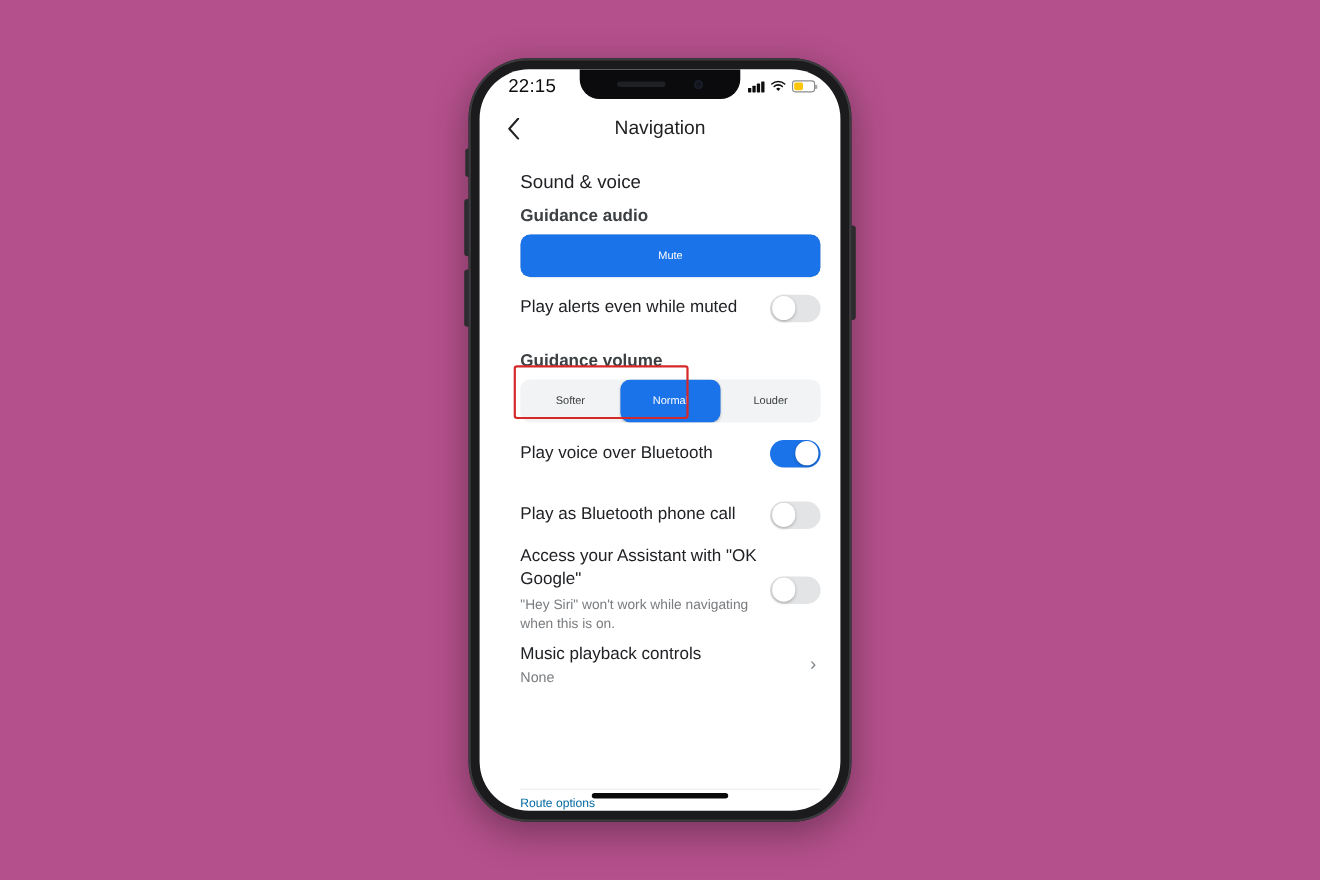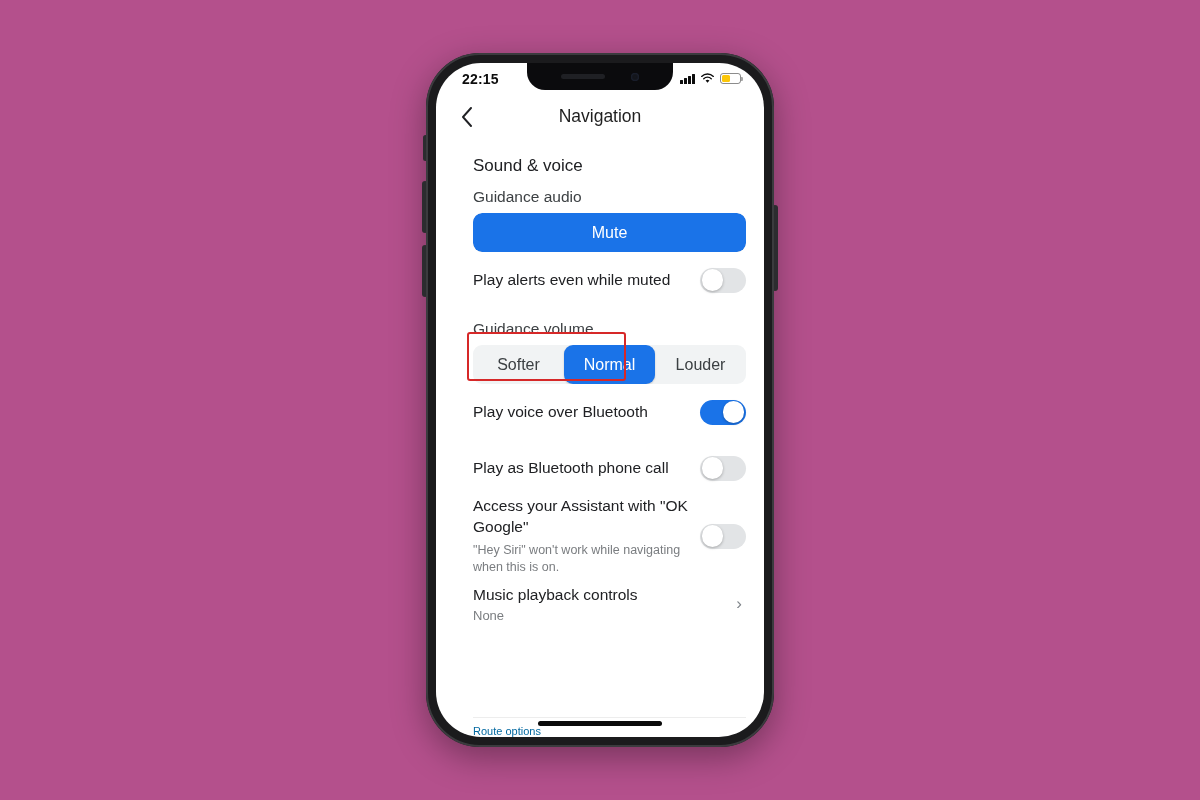--- a/index.html
+++ b/index.html
@@ -58,21 +58,21 @@
   }
   #speaker-grille{ width:44px; height:5px; background:#1f2024; border-radius:3px; }
   #front-camera{ width:8px; height:8px; background:#14161c; border-radius:50%; box-shadow:inset 0 0 2px #2a3550; }
 
   
   #status-bar{
     position:relative; z-index:21;
     height:31px;
     display:flex; align-items:center; justify-content:space-between;
     padding:0 23px 0 26px;
-    font-size:14px; font-weight:bold; color:#0d0d0d;
+    font-size:17px; font-weight:normal; color:#0d0d0d;
     letter-spacing:.2px;
   }
   #status-right{ display:flex; align-items:center; gap:5px; }
   .bars{ display:flex; align-items:flex-end; gap:1.5px; height:10px; }
   .bars i{ display:block; width:2.6px; background:#0d0d0d; border-radius:.5px; }
   .bars i:nth-child(1){ height:4px; }
   .bars i:nth-child(2){ height:6px; }
   .bars i:nth-child(3){ height:8px; }
   .bars i:nth-child(4){ height:10px; }
   #battery-icon{ position:relative; width:21px; height:10.5px; border:1.3px solid rgba(0,0,0,.45); border-radius:3px; }
@@ -104,36 +104,36 @@
     height:calc(100% - 31px - 45px);
     padding:0 18px;
     overflow:hidden;
     margin-left:19px;
   }
   .section-title{
     font-size:17px; color:#202124; font-weight:400;
     margin-top:17px;
   }
   .field-label{
-    font-size:15.5px; color:#3c4043; font-weight:400;
+    font-size:15.5px; color:#3c4043; font-weight:700;
     margin-top:12px; margin-bottom:7px;
   }
 
   
   .segmented{
     display:flex;
     background:#f1f3f4;
     border-radius:9px;
     height:39px;
     overflow:hidden;
   }
   .segmented .seg{
     flex:1;
     display:flex; align-items:center; justify-content:center;
-    font-size:16px; color:#3c4043;
+    font-size:10px; color:#3c4043;
     cursor:pointer;
     border-radius:9px;
   }
   .segmented .seg.selected{
     background:#1a73e8;
     color:#ffffff;
     box-shadow:0 1px 2px rgba(0,0,0,.18);
   }
 
   

